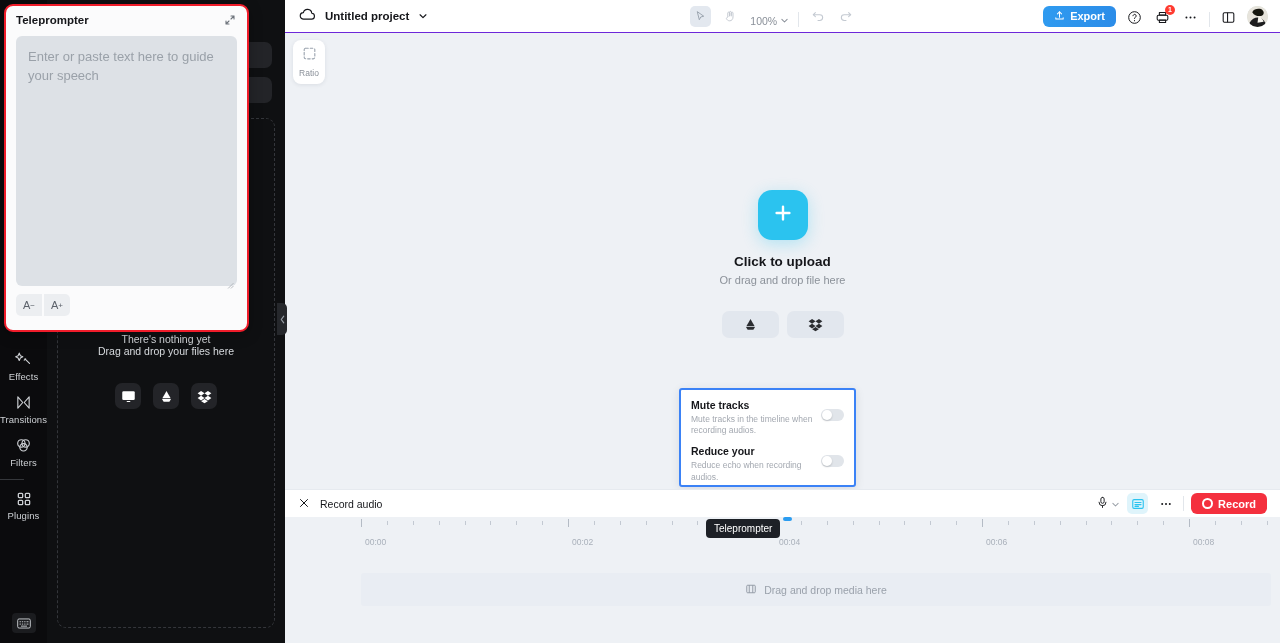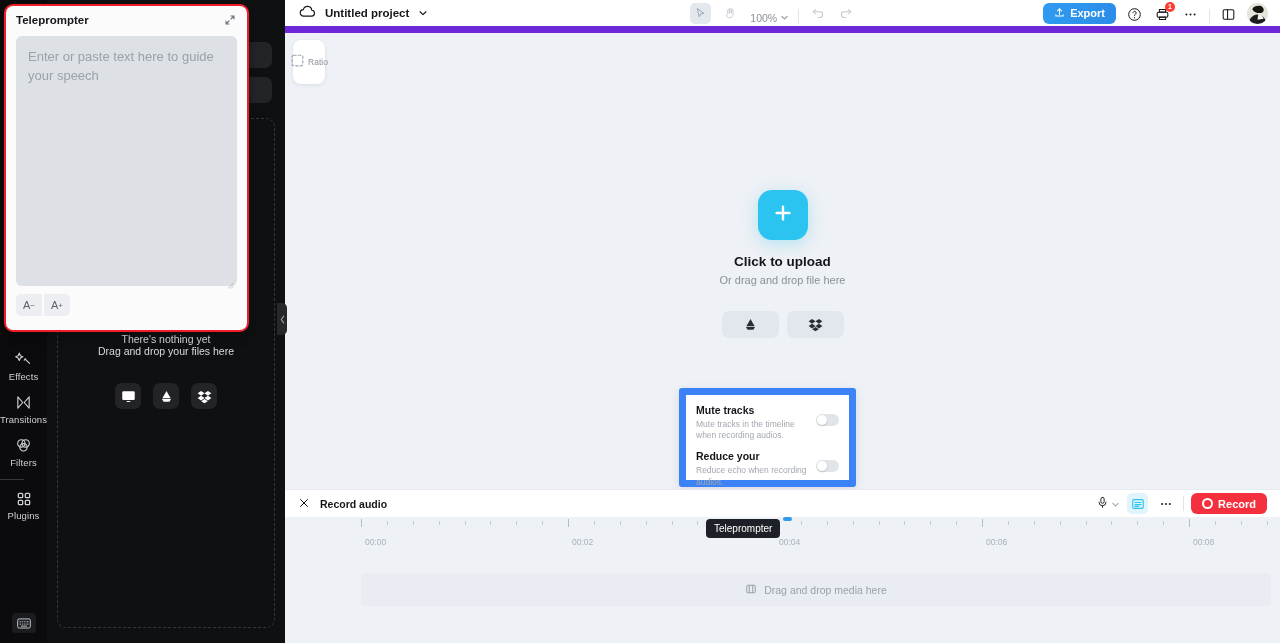--- a/index.html
+++ b/index.html
@@ -55,21 +55,21 @@
     background: #26282c; border-radius: 0 5px 5px 0;
     display:flex; align-items:center; justify-content:center; cursor:pointer;
     z-index: 40;
   }
 
   
   .main { position:absolute; left:285px; top:0; width:995px; height:643px; background:#eef1f5; }
 
   .topbar {
     position:absolute; left:0; top:0; width:995px; height:33px; background:#fff;
-    display:flex; align-items:center; border-bottom:7px solid #6d28d9;
+    display:flex; align-items:center; border-bottom:1px solid #6d28d9;
   }
   .tb-left { display:flex; align-items:center; padding-left:14px; gap:9px; }
   .proj-title { font-size:11.5px; font-weight:bold; color:#15161a; }
   .tb-right { margin-left:auto; display:flex; align-items:flex-end; gap:9px; padding-right:12px; }
   .tool-sq { width:21px; height:21px; border-radius:5px; display:flex;align-items:center;justify-content:center;cursor:pointer;}
   .tool-sq.active { background:#e3e8ef; }
   .zoom-lvl { font-size:10.5px; color:#8a9099; display:flex; align-items:center; gap:3px; cursor:pointer;}
   .vsep { width:1px; height:15px; background:#e2e6eb; }
   .export-btn {
     height:21px; padding:0 11px; border-radius:6px;
@@ -83,63 +83,63 @@
     border-radius:6px;background:#ff3b30;color:#fff;font-size:7px;
     display:flex;align-items:center;justify-content:center;padding:0 2px; font-weight:bold;
   }
   .avatar { width:21px;height:21px;border-radius:50%;overflow:hidden;cursor:pointer;
             background:#d9ddd4; display:block;}
 
   
   .ratio-tool {
     position:absolute; left:8px; top:40px; width:32px; height:44px;
     background:#fff; border-radius:8px; box-shadow:0 1px 4px rgba(20,30,50,.09);
-    display:flex;align-items:center;justify-content:center;gap:3px;cursor:pointer;text-align:right;
+    display:flex;flex-direction:column;align-items:center;justify-content:center;gap:3px;cursor:pointer;text-align:right;
   }
   .ratio-lbl { font-size:8.5px; color:#8a9099; }
 
   
   .upload-hero {
     position:absolute; left:0; right:0; top:190px; display:flex;flex-direction:column;align-items:center;
   }
   .up-plus {
     width:50px;height:50px;border-radius:14px;background:#2bc3ef;
     display:flex;align-items:center;justify-content:center;cursor:pointer;
     box-shadow:0 4px 16px rgba(43,195,239,.30);
   }
   .up-t1 { font-size:13.5px;font-weight:bold;color:#15161a;margin-top:14px;}
   .up-t2 { font-size:11px;color:#8b9199;margin-top:5px;}
   .up-btns { display:flex;gap:8px;margin-top:25px;}
   .up-btn { width:57px;height:27px;border-radius:7px;background:#e2e7ee;display:flex;align-items:center;justify-content:center;cursor:pointer;}
 
   
   .settings-pop {
     position:absolute; left:394px; top:388px; width:177px; height:99px;
-    background:#fff; border:7px solid #3b82f6; border-radius:3px;
+    background:#fff; border:2px solid #3b82f6; border-radius:3px;
     box-shadow:0 2px 10px rgba(20,30,50,.10);
     padding:9px 10px 0 10px;
   }
   .sp-row { display:flex; align-items:flex-start; }
   .sp-txt { width:124px; }
   .sp-title { font-size:10.5px; font-weight:bold; color:#15161a; }
   .sp-desc { font-size:8.5px; color:#a3a8b0; margin-top:3px; line-height:1.32; }
   .toggle {
     width:23px;height:12px;border-radius:7px;background:#e1e5ea;
     position:relative;margin-left:auto;margin-top:10px;cursor:pointer;flex:none;
   }
   .toggle .knob { position:absolute;left:1px;top:1px;width:10px;height:10px;border-radius:50%;background:#fff;
                   box-shadow:0 1px 2px rgba(0,0,0,.18); }
 
   
   .record-bar {
     position:absolute; left:0; top:489px; width:995px; height:28px;
     background:#fff; display:flex; align-items:center; padding:0 13px;
     border-top:1px solid #e6eaef;
   }
-  .rb-title { font-size:10.5px;font-weight:bold;color:#15161a;margin-left:10px;}
+  .rb-title { font-size:10.5px;font-weight:normal;color:#15161a;margin-left:10px;}
   .rb-right { margin-left:auto;display:flex;align-items:center;gap:7px;}
   .mic-group { display:flex;align-items:center;gap:2px;cursor:pointer;}
   .rb-sq { width:21px;height:21px;border-radius:5px;display:flex;align-items:center;justify-content:center;cursor:pointer;}
   .rb-sq.active { background:#dff4fb; }
   .record-btn {
     height:21px;padding:0 11px;border-radius:6px;background:#f4303e;color:#fff;
     font-size:11px;font-weight:bold;display:flex;align-items:center;gap:5px;cursor:pointer;border:none;
   }
   .rec-dot { width:11px;height:11px;border-radius:50%;border:2px solid #fff; display:block;}
 

